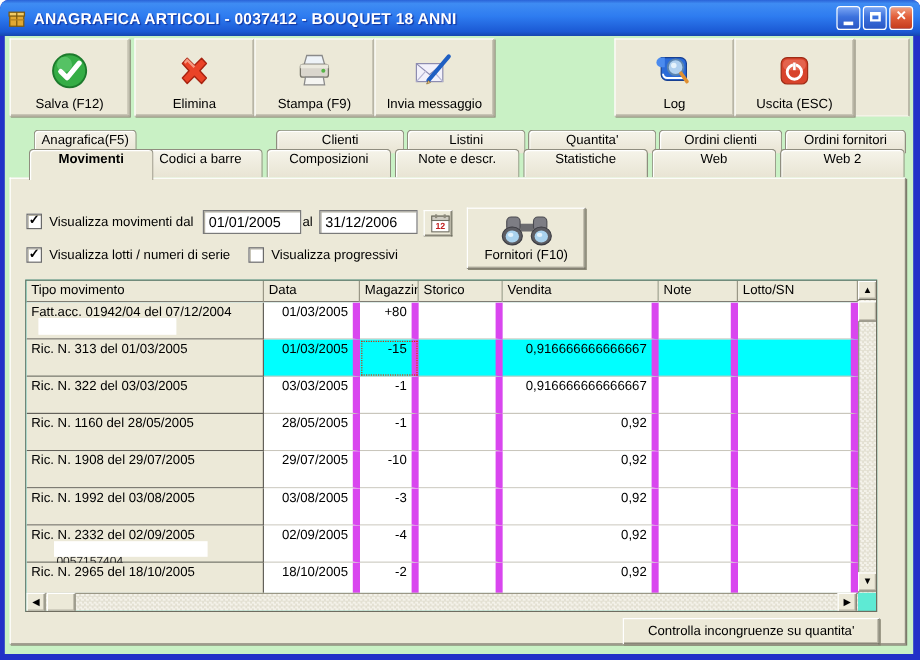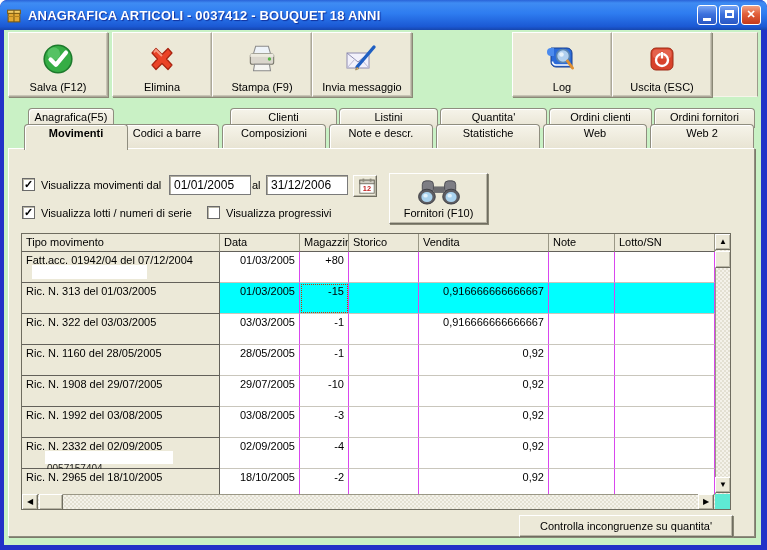--- a/index.html
+++ b/index.html
@@ -65,21 +65,21 @@
     display:flex; flex-direction:column; align-items:center; justify-content:center; cursor:default; font-size:11px; }
 
   
   .grid { position:absolute; left:12px; top:84px; width:710px; height:277px; background:#5eead4;
     border:1px solid #6f6d60; overflow:hidden; }
   .th { position:absolute; top:0; height:18px; background:#ece9d8; border-right:1px solid #9a9786;
     border-bottom:1px solid #63615a; padding:2px 4px; font-size:11px; white-space:nowrap; overflow:hidden; }
   .tbody { position:absolute; left:0; top:18px; width:693px; height:242px; overflow:hidden; background:#fff; }
   .trow { position:absolute; left:0; width:693px; height:31px; }
   .tc { position:absolute; top:0; height:31px; padding:2px 4px; font-size:11px; white-space:nowrap; overflow:hidden;
-    border-right:1px solid #d946ef; border-bottom:1px solid #c9c6bc; background:#fff; }
+    border-right:6px solid #d946ef; border-bottom:1px solid #c9c6bc; background:#fff; }
   .tc.first { background:#ece9d8; border-right:1px solid #63615a; border-bottom:1px solid #63615a; }
   .tc.num { text-align:right; }
   .tc.sel { background:#00ffff; }
   .tc.focuscell { outline:1px dotted #d23000; outline-offset:-2px; }
   .c0{left:0;width:198px} .c1{left:198px;width:80px} .c2{left:278px;width:49px}
   .c3{left:327px;width:70px} .c4{left:397px;width:130px} .c5{left:527px;width:66px} .c6{left:593px;width:100px}
 
   .redact { position:absolute; background:#fff; z-index:3; }
   .partial { position:absolute; z-index:2; height:6px; overflow:hidden; font-size:10px; color:#222; }
 

